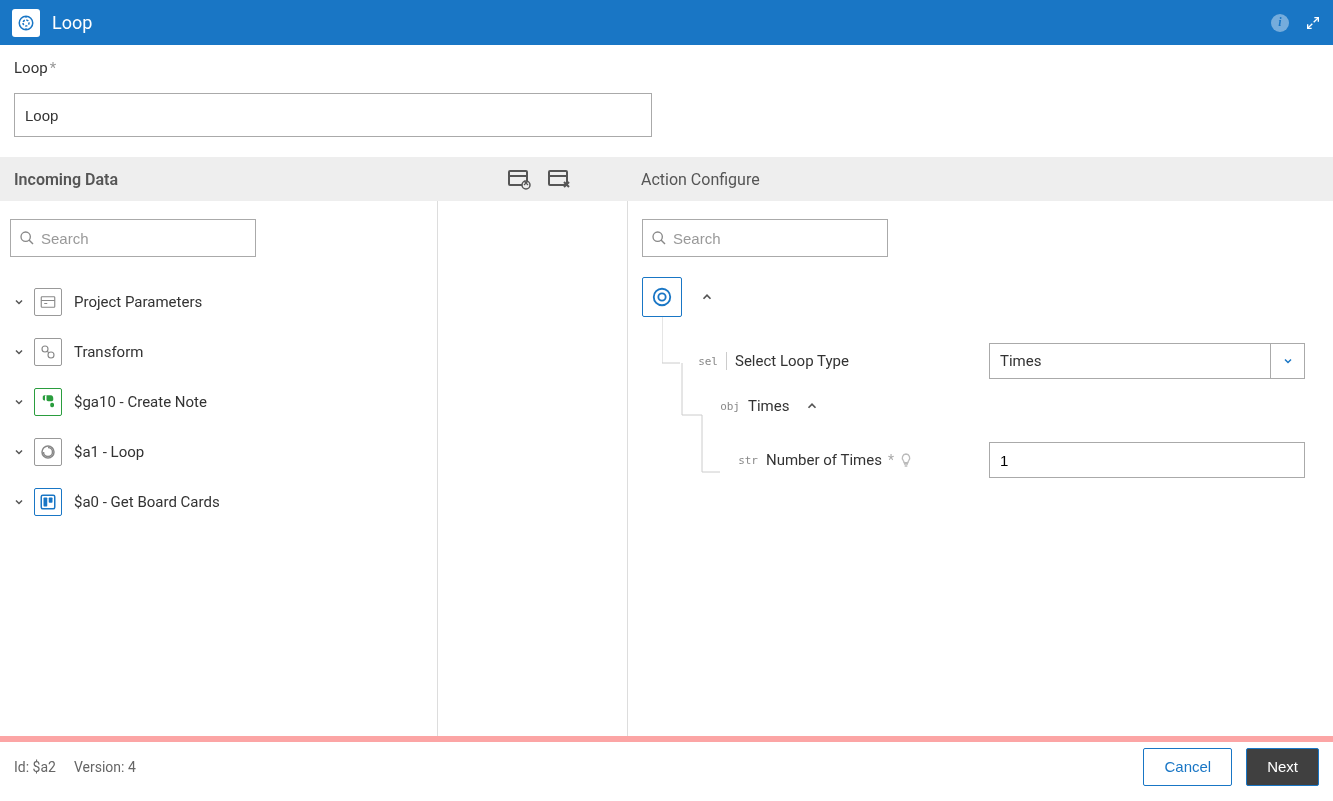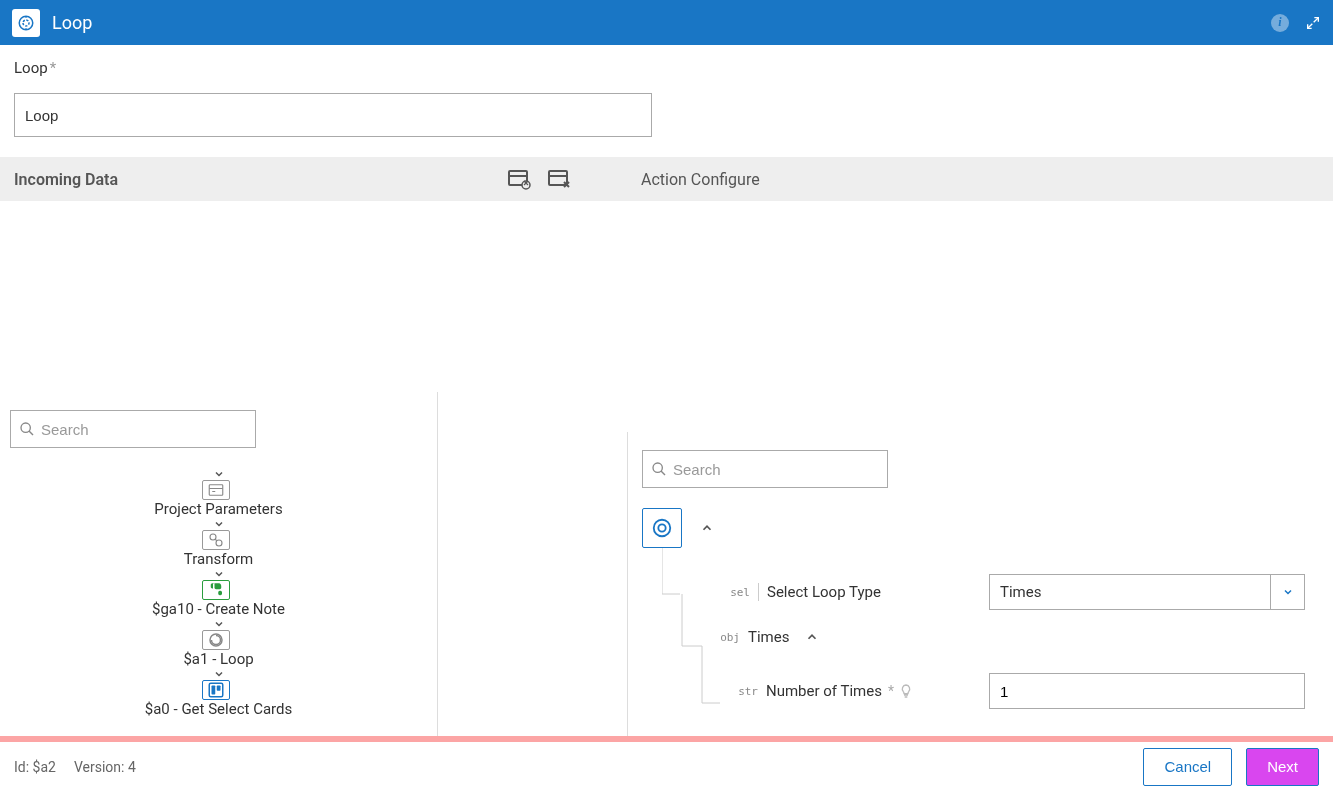--- a/index.html
+++ b/index.html
@@ -62,21 +62,21 @@
 .section-right {
   flex: 1;
   display: flex;
   align-items: center;
   padding: 0 14px;
   color: #555;
   font-weight: 400;
   font-size: 16px;
 }
 
-.main { display: flex; height: 535px; align-items: flex-end; }
+.main { display: flex; height: 535px; }
 .left-panel { width: 438px; border-right: 1px solid #ddd; padding: 18px 10px; }
 .middle-panel { width: 189px; }
 .right-panel { flex: 1; padding: 18px 14px; border-left: 1px solid #ddd; }
 
 .search-box {
   width: 246px; height: 38px;
   border: 1px solid #aaa;
   display: flex; align-items: center;
   padding: 0 8px;
   margin-bottom: 20px;
@@ -85,21 +85,20 @@
   border: none; outline: none; flex: 1;
   font-size: 15px; color: #333;
   margin-left: 6px;
 }
 .search-box input::placeholder { color: #999; }
 
 .tree-item {
   display: flex; align-items: center;
   height: 50px;
   cursor: pointer;
-  flex-direction: column;
 }
 .tree-chevron { width: 18px; display: flex; justify-content: center; color: #555; }
 .tree-icon-box {
   width: 28px; height: 28px;
   border: 1px solid #999;
   border-radius: 2px;
   margin: 0 12px 0 6px;
   display: flex; align-items: center; justify-content: center;
 }
 .tree-icon-box.green { border-color: #2a9d3e; }
@@ -163,21 +162,21 @@
 .footer-info { color: #666; font-size: 14px; display: flex; gap: 18px; }
 .footer-buttons { margin-left: auto; display: flex; gap: 14px; }
 .btn {
   height: 38px; padding: 12px 20px;
   font-size: 15px;
   border-radius: 2px;
   cursor: pointer;
   display: inline-flex; align-items: center; justify-content: center;
 }
 .btn-cancel { background: #fff; border: 1px solid #1976c5; color: #1976c5; }
-.btn-next { background: #d946ef; border: 1px solid #1976c5; color: #fff; }
+.btn-next { background: #404040; border: 1px solid #1976c5; color: #fff; }
 
 svg { display: block; }
 </style>
 </head>
 <body>
 
 <div class="header">
   <div class="header-icon-box">
     <svg width="18" height="18" viewBox="0 0 24 24" fill="none" stroke="#1976c5" stroke-width="2">
       <circle cx="12" cy="12" r="9"></circle>
@@ -307,21 +306,21 @@
             <path d="M6 9l6 6 6-6"></path>
           </svg>
       </span>
       <span class="tree-icon-box blue">
         <svg width="18" height="18" viewBox="0 0 24 24" fill="#1976c5">
             <rect x="3" y="3" width="18" height="18" rx="2" fill="none" stroke="#1976c5" stroke-width="2"></rect>
             <rect x="6" y="6" width="5" height="12" rx="1"></rect>
             <rect x="13" y="6" width="5" height="7" rx="1"></rect>
           </svg>
       </span>
-      <span class="tree-label">$a0 - Get Select Cards</span>
+      <span class="tree-label">$a0 - Get Board Cards</span>
     </div>
   </div>
 
   <div class="middle-panel"></div>
 
   <div class="right-panel">
     <div class="search-box">
       <svg width="16" height="16" viewBox="0 0 24 24" fill="none" stroke="#888" stroke-width="2">
         <circle cx="10" cy="10" r="7"></circle>
           <path d="M21 21l-6-6"></path>
@@ -344,21 +343,21 @@
         </span>
       </div>
 
       <div style="position:relative; margin-left: 20px;">
         <svg style="position:absolute; left:0; top:0;" width="60" height="170">
           <path d="M 0 0 L 0 46 L 18 46" stroke="#ccc" fill="none"></path>
           <path d="M 20 46 L 20 98 L 40 98" stroke="#ccc" fill="none"></path>
           <path d="M 40 98 L 40 155 L 58 155" stroke="#ccc" fill="none"></path>
         </svg>
 
-        <div class="config-row" style="padding-top:26px;padding-left:32px;">
+        <div class="config-row" style="padding-top:26px;">
           <span style="width:24px;"></span>
           <span class="config-type">sel</span>
           <span style="border-left:1px solid #ccc; height:18px; margin-right:8px;"></span>
           <span class="config-label">Select Loop Type</span>
           <div class="config-select">
             <span class="config-select-value">Times</span>
             <span class="config-select-arrow">
               <svg width="12" height="12" viewBox="0 0 24 24" fill="none" stroke="#1976c5" stroke-width="3">
                   <path d="M6 9l6 6 6-6"></path>
                 </svg>

